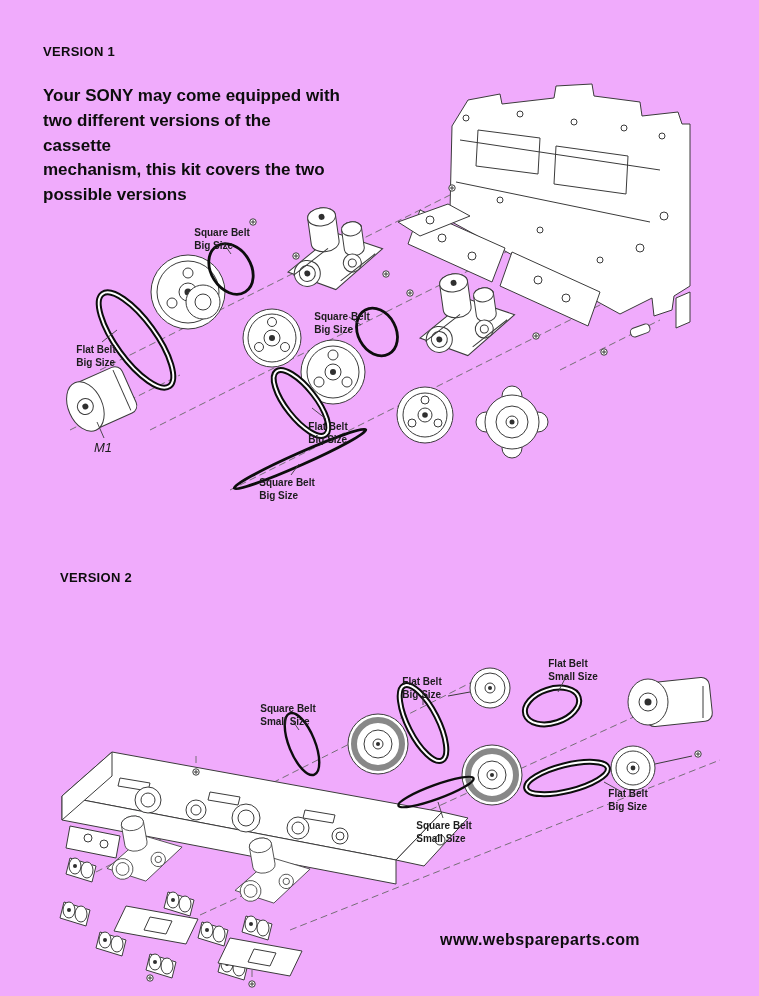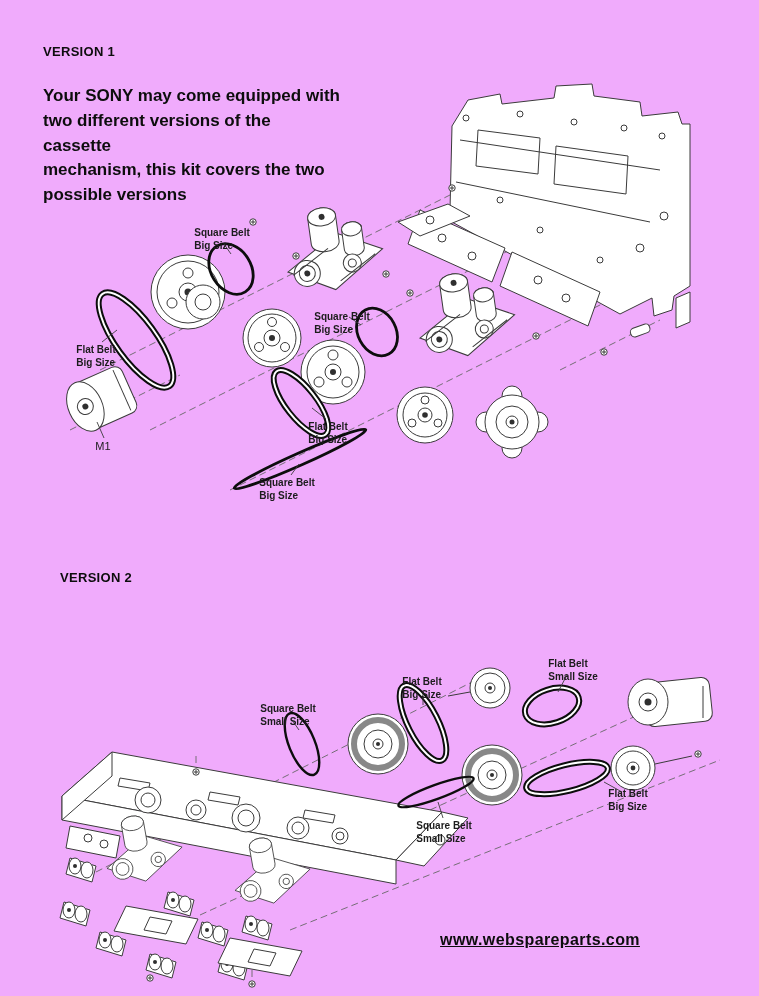--- a/index.html
+++ b/index.html
@@ -13,41 +13,41 @@
   }
   .v-desc{
     position:absolute;left:43px;top:84px;width:300px;margin:0;
     font-size:17px;font-weight:bold;line-height:1.46;color:#0d0d0d;white-space:pre-line;
   }
   .lbl{
     position:absolute;transform:translateX(-50%);
     font-size:10px;font-weight:700;line-height:1.25;color:#1c1c1c;white-space:pre-line;
   }
   .lbl-m1{
-    position:absolute;transform:translateX(-50%);font-size:11px;color:#1c1c1c;
+    position:absolute;transform:translateX(-50%);font-size:13px;font-style:italic;color:#1c1c1c;
   }
   .diagram{position:absolute;left:0;}
   
   .s-ln{stroke:#3b3b3b;stroke-width:1;fill:none;}
   .s-lnf{stroke:#3b3b3b;stroke-width:1;fill:#ffffff;}
   .s-dark{fill:#2f2f2f;stroke:none;}
   .s-rim{stroke:#888;stroke-width:6;fill:none;}
   .s-belt-sq{stroke:#0d0d0d;stroke-width:2.8;fill:none;}
   .s-belt-sq2{stroke:#0d0d0d;stroke-width:2.4;fill:none;}
   .s-belt-flat{stroke:#0d0d0d;stroke-width:6;fill:none;}
   .s-belt-in{stroke:#ffffff;stroke-width:2;fill:none;}
   .s-dash{stroke:#666;stroke-width:.9;stroke-dasharray:7 4;fill:none;}
   .s-leader{stroke:#3c3c3c;stroke-width:.9;fill:none;}
   
   .logo{position:absolute;left:450px;top:856px;width:180px;height:82px;display:flex;align-items:center;justify-content:center;}
   .logo svg{position:absolute;inset:0;}
   .logo-text{position:relative;font-size:20px;font-weight:bold;color:#111;letter-spacing:.2px;}
   .website{
     position:absolute;left:400px;top:931px;width:280px;text-align:center;
-    font-size:16px;font-weight:bold;letter-spacing:.4px;color:#0d0d0d;text-decoration:underline;
+    font-size:16px;font-weight:bold;letter-spacing:.4px;color:#0d0d0d;
   }
 </style>
 </head>
 <body>
 
 <div class="page">
 
   <h1 class="v-title" style="left:43px;top:44px">VERSION 1</h1>
   <p class="v-desc">Your SONY may come equipped with
 two different versions of the cassette

